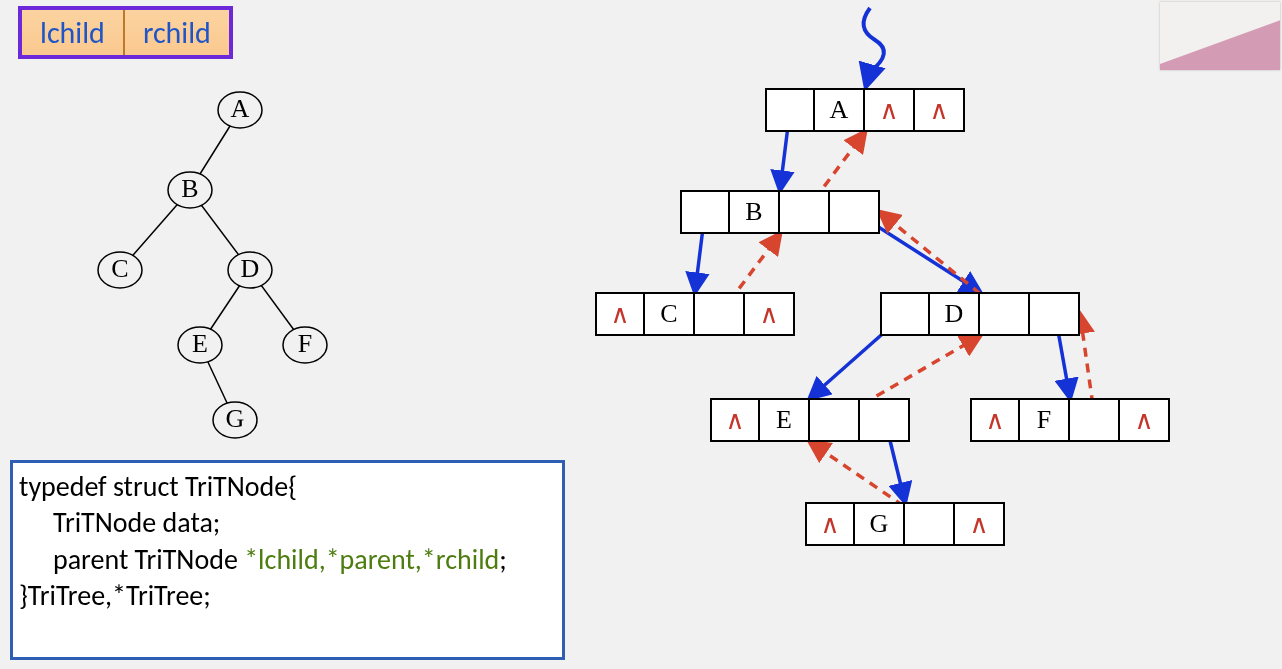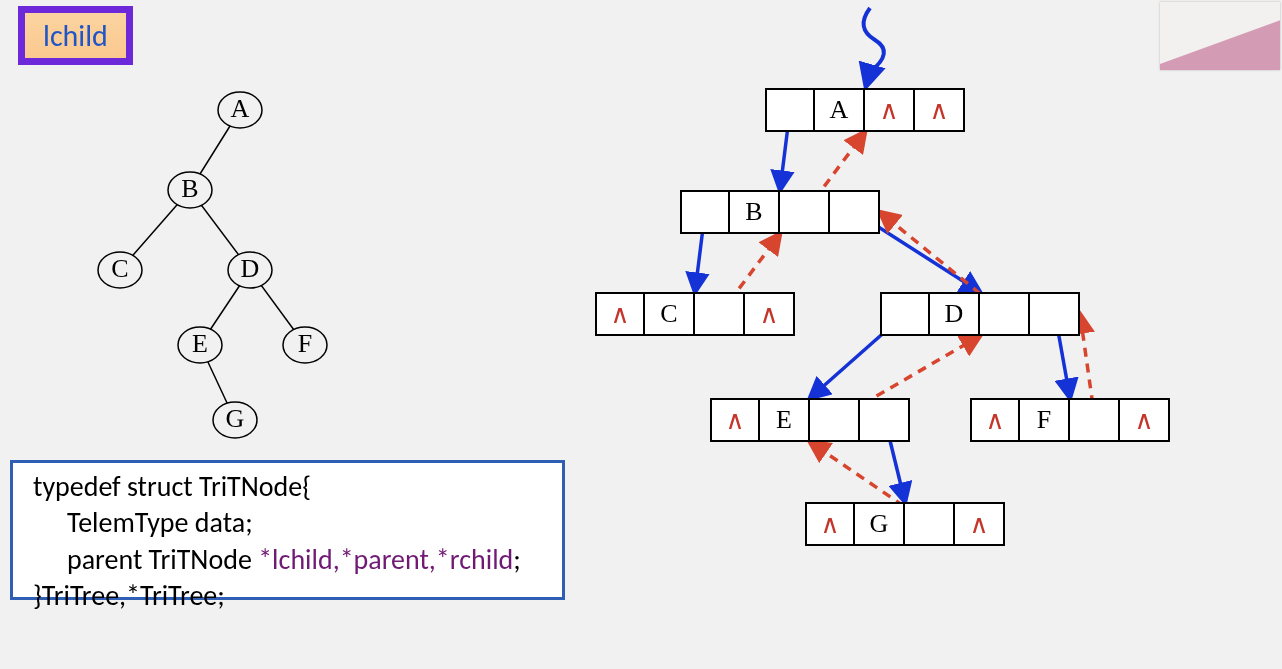--- a/index.html
+++ b/index.html
@@ -1,34 +1,34 @@
 <!DOCTYPE html>
 <html><head>
 <meta charset="utf-8">
 <style>
   html,body{margin:0;padding:0;width:1282px;height:669px;background:#f1f1f1;font-family:"Times New Roman",serif;overflow:hidden}
   *{box-sizing:border-box}
 
   
-  .legend{position:absolute;left:18px;top:6px;display:flex;border:7px solid #6d28d9}
+  .legend{position:absolute;left:18px;top:6px;display:flex;border:4px solid #6d28d9}
   .legend .cell{background:linear-gradient(#fbd3a0,#fbc98f);border-right:2px solid #b97b2a;
                 padding:4px 18px;font-size:30px;color:#1f55c7;font-family:Calibri,Arial,sans-serif}
   .legend .cell:last-child{border-right:none}
 
   
   .tree-wrap{position:absolute;left:60px;top:80px;width:300px;height:370px}
   .tree-wrap svg{overflow:visible}
   .tn{fill:#f1f1f1;stroke:#000;stroke-width:1.5}
   .tt{font-size:26px;fill:#000;text-anchor:middle;dominant-baseline:middle;font-family:"Times New Roman",serif}
 
   
-  .code{position:absolute;left:10px;top:460px;width:555px;height:140px;
-        border:3px solid #2f5fb5;background:#fff;padding:6px 20px;
+  .code{position:absolute;left:10px;top:460px;width:555px;height:200px;
+        border:3px solid #2f5fb5;background:#fff;padding:6px 6px;
         font-family:Calibri,Arial,sans-serif;font-size:28px;line-height:1.3;color:#000}
-  .code .red{color:#701a75}
+  .code .red{color:#4d7c0f}
   .code .ind{padding-left:34px;display:inline-block}
 
   
   .right{position:absolute;left:570px;top:0;width:700px;height:600px}
   .quad{position:absolute;display:flex}
   .quad .q{width:50px;height:44px;border:2px solid #000;background:#fff;
            font-size:26px;display:flex;align-items:center;justify-content:center;
            font-family:"Times New Roman",serif}
   .quad .q+.q{border-left:none}
   .quad .null{color:#c4352b}
@@ -40,20 +40,21 @@
 
   svg.arrows{position:absolute;left:0;top:0;overflow:visible;pointer-events:none}
 </style>
 </head>
 <body>
 
 <div class="thumb"></div>
 
 <div class="legend">
   <div class="cell">lchild</div>
+  <div class="cell">rchild</div>
 </div>
 
 <div class="tree-wrap">
   <svg id="tree-svg" width="300" height="370">
       <line x1="180" y1="30" x2="130" y2="110" stroke="#000" stroke-width="1.5"></line>
       <line x1="130" y1="110" x2="60" y2="190" stroke="#000" stroke-width="1.5"></line>
       <line x1="130" y1="110" x2="190" y2="190" stroke="#000" stroke-width="1.5"></line>
       <line x1="190" y1="190" x2="140" y2="265" stroke="#000" stroke-width="1.5"></line>
       <line x1="190" y1="190" x2="245" y2="265" stroke="#000" stroke-width="1.5"></line>
       <line x1="140" y1="265" x2="175" y2="340" stroke="#000" stroke-width="1.5"></line>
@@ -69,21 +70,21 @@
       <text x="140" y="266" class="tt">E</text>
       <ellipse cx="245" cy="265" rx="22" ry="18" class="tn"></ellipse>
       <text x="245" y="266" class="tt">F</text>
       <ellipse cx="175" cy="340" rx="22" ry="18" class="tn"></ellipse>
       <text x="175" y="341" class="tt">G</text>
     </svg>
 </div>
 
 <div class="code">
   <div>typedef struct TriTNode{</div>
-  <div><span class="ind">TelemType data;</span></div>
+  <div><span class="ind">TriTNode data;</span></div>
   <div>
     <span class="ind">
       <span>parent TriTNode </span><span class="red">*lchild,*parent,*rchild</span><span>;</span>
     </span>
   </div>
   <div>}TriTree,*TriTree;</div>
 </div>
 
 <div class="right" id="right-panel">
   <svg class="arrows" id="arrow-svg" width="700" height="600">

